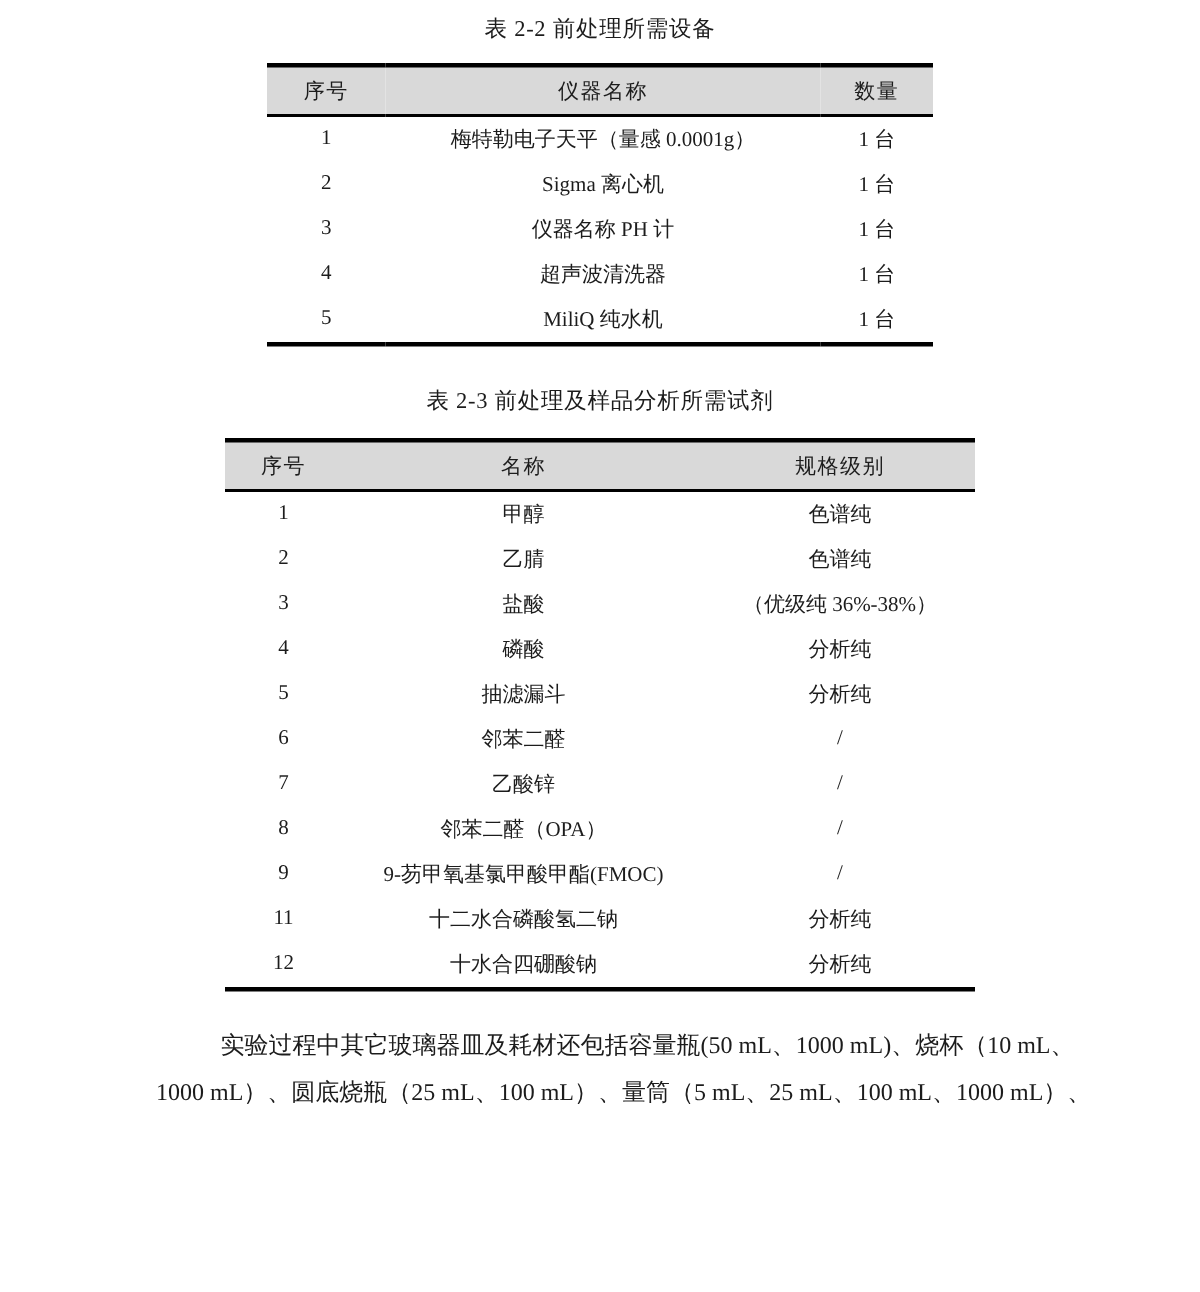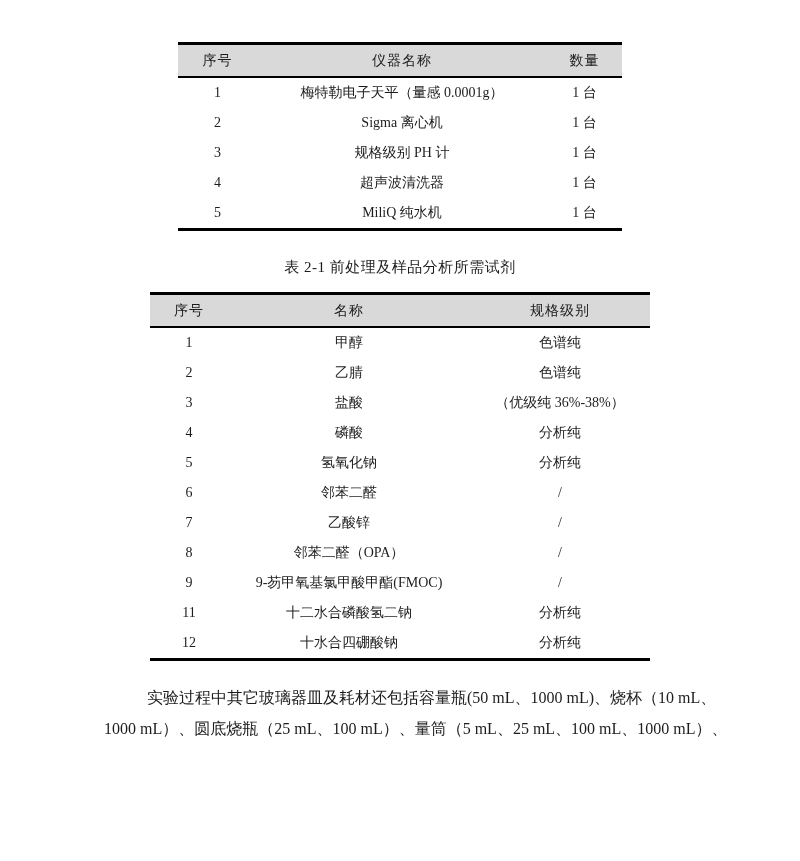--- a/index.html
+++ b/index.html
@@ -78,20 +78,21 @@
   }
   .para .line.indent{
     text-indent:43px;
   }
 </style>
 </head>
 <body>
 
 <div class="page">
 
+  <div class="caption" id="caption-1">表 2-2 前处理所需设备</div>
 
   <table class="datatable" id="table-1">
     <colgroup>
       <col style="width:79px">
       <col style="width:290px">
       <col style="width:75px">
     </colgroup>
     <thead>
       <tr>
         <th>序号</th>
@@ -105,37 +106,37 @@
           <td>梅特勒电子天平（量感 0.0001g）</td>
           <td>1 台</td>
         </tr>
         <tr>
           <td>2</td>
           <td>Sigma 离心机</td>
           <td>1 台</td>
         </tr>
         <tr>
           <td>3</td>
-          <td>规格级别 PH 计</td>
+          <td>仪器名称 PH 计</td>
           <td>1 台</td>
         </tr>
         <tr>
           <td>4</td>
           <td>超声波清洗器</td>
           <td>1 台</td>
         </tr>
         <tr>
           <td>5</td>
           <td>MiliQ 纯水机</td>
           <td>1 台</td>
         </tr>
       </tbody>
   </table>
 
-  <div class="caption" id="caption-2">表 2-1 前处理及样品分析所需试剂</div>
+  <div class="caption" id="caption-2">表 2-3 前处理及样品分析所需试剂</div>
 
   <table class="datatable" id="table-2">
     <colgroup>
       <col style="width:78px">
       <col style="width:242px">
       <col style="width:180px">
     </colgroup>
     <thead>
       <tr>
         <th>序号</th>
@@ -159,21 +160,21 @@
           <td>盐酸</td>
           <td>（优级纯 36%-38%）</td>
         </tr>
         <tr>
           <td>4</td>
           <td>磷酸</td>
           <td>分析纯</td>
         </tr>
         <tr>
           <td>5</td>
-          <td>氢氧化钠</td>
+          <td>抽滤漏斗</td>
           <td>分析纯</td>
         </tr>
         <tr>
           <td>6</td>
           <td>邻苯二醛</td>
           <td>/</td>
         </tr>
         <tr>
           <td>7</td>
           <td>乙酸锌</td>

